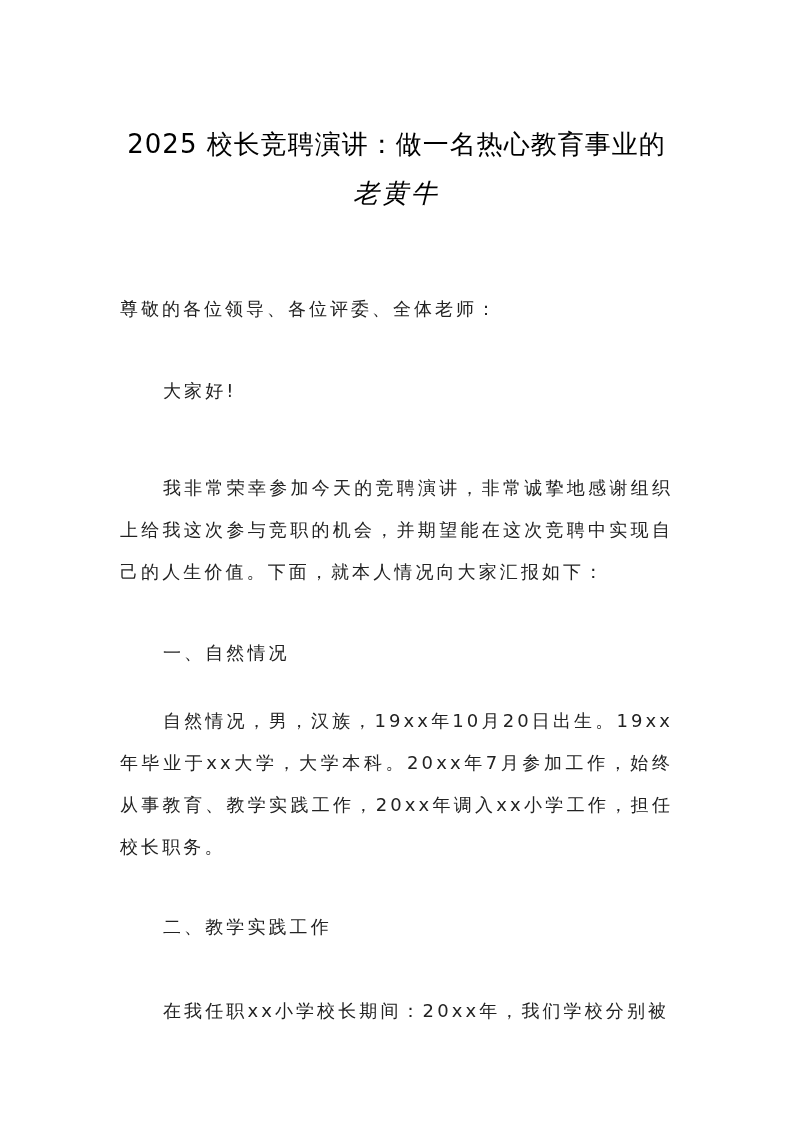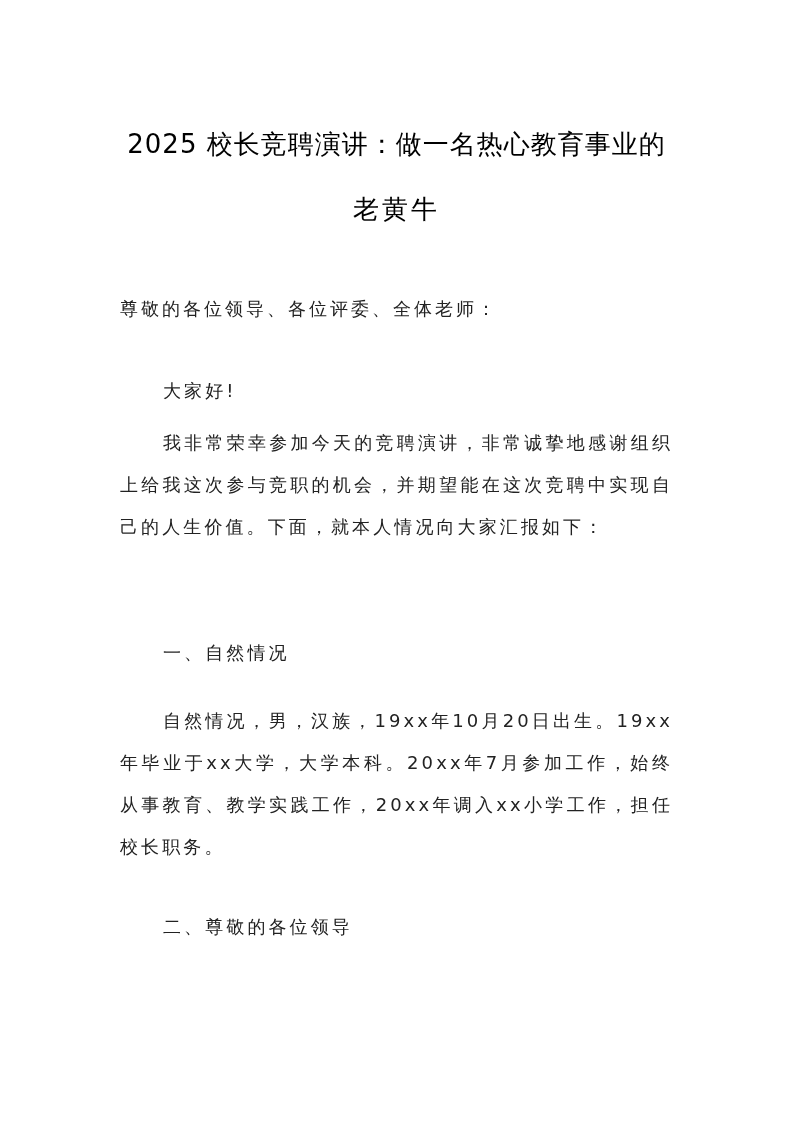--- a/index.html
+++ b/index.html
@@ -2,39 +2,40 @@
 <html><head>
 <meta charset="utf-8">
 <style>
   html, body { margin: 0; padding: 0; background: #ffffff; }
   body { width: 793px; height: 1122px; position: relative; overflow: hidden;
          font-family: "DejaVu Sans", "Liberation Sans", sans-serif; color: #111; }
   .page { position: absolute; left: 0; top: 0; width: 793px; height: 1122px; background: #fff; }
   .title { position: absolute; left: 100px; width: 593px; text-align: center;
            font-size: 26px; font-weight: normal; line-height: 36px; margin: 0; color: #000; }
   .t1 { top: 126px; letter-spacing: 1px; }
-  .t2 { top: 191px; letter-spacing: 3px; }
+  .t2 { top: 175px; letter-spacing: 3px; font-style: italic; }
   .p { position: absolute; left: 120px; width: 553px; margin: 0;
        font-size: 18px; line-height: 42px; letter-spacing: 3.1px; color: #222;
        text-align: justify; }
   .ind { text-indent: 43px; }
   .sal { top: 288px; letter-spacing: 3px; }
   .greet { top: 370px; }
-  .p1 { top: 422px; }
+  .p1 { top: 467px; }
   .h1 { top: 632px; }
   .p2 { top: 700px; }
   .h2 { top: 906px; }
   .p3 { top: 990px; }
 </style>
 </head>
 <body>
 
 <div class="page">
   <h1 class="title t1">2025 校长竞聘演讲：做一名热心教育事业的</h1>
   <h1 class="title t2">老黄牛</h1>
 
   <p class="p sal">尊敬的各位领导、各位评委、全体老师：</p>
   <p class="p ind greet">大家好!</p>
   <p class="p ind p1">我非常荣幸参加今天的竞聘演讲，非常诚挚地感谢组织上给我这次参与竞职的机会，并期望能在这次竞聘中实现自己的人生价值。下面，就本人情况向大家汇报如下：</p>
   <p class="p ind h1">一、自然情况</p>
   <p class="p ind p2">自然情况，男，汉族，19xx年10月20日出生。19xx年毕业于xx大学，大学本科。20xx年7月参加工作，始终从事教育、教学实践工作，20xx年调入xx小学工作，担任校长职务。</p>
-  <p class="p ind h2">二、尊敬的各位领导</p>
+  <p class="p ind h2">二、教学实践工作</p>
+  <p class="p ind p3">在我任职xx小学校长期间：20xx年，我们学校分别被</p>
 </div>
 
 </body></html>

